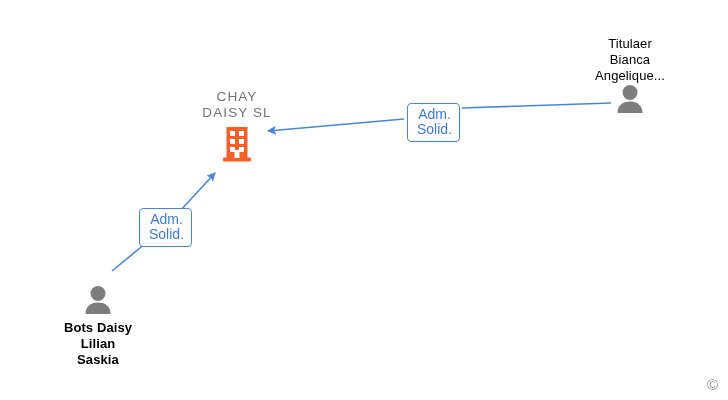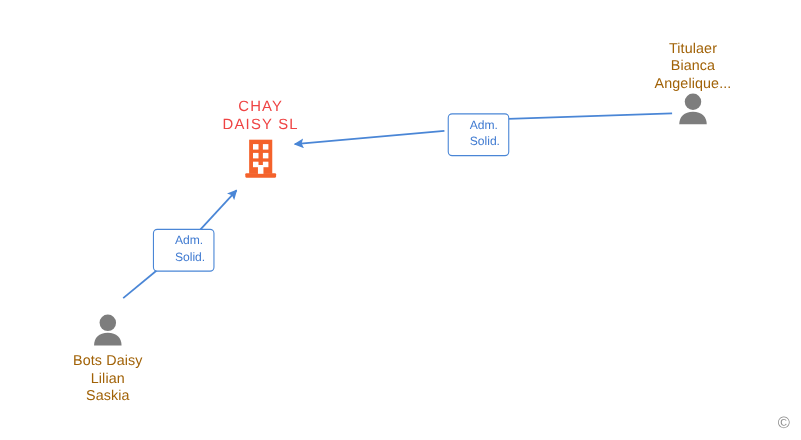--- a/index.html
+++ b/index.html
@@ -27,53 +27,53 @@
   
   .node {
     position: absolute;
     display: flex;
     flex-direction: column;
     align-items: center;
     width: 150px;
     margin-left: -75px;
   }
   .node-label {
-    color: #a16207;
+    color: #000000;
     font-size: 13px;
     line-height: 16px;
     text-align: center;
     white-space: pre-line;
     letter-spacing: 0.1px;
   }
   .node-label.company {
-    color: #ef4444;
+    color: #737373;
     font-size: 13.5px;
     line-height: 16px;
     letter-spacing: 1.1px;
     font-weight: normal;
   }
   .node-icon {
     display: block;
   }
   .node.company-node .node-label { margin-bottom: 4px; }
   .node.person-node .node-label { margin-top: 5px; }
 
   
   .edge-label {
     position: absolute;
     box-sizing: border-box;
     background: #ffffff;
     border: 1px solid #4a86d6;
     border-radius: 4px;
     color: #3f7ad1;
-    font-size: 11px;
+    font-size: 14px;
     line-height: 15px;
-    padding: 3px 7px 4px 19px;
+    padding: 3px 7px 4px 9px;
     white-space: pre-line;
-    text-align: left;
+    text-align: center;
   }
 
   
   #watermark {
     position: absolute;
     right: 10px;
     bottom: 8px;
     display: flex;
     align-items: center;
     gap: 5px;
@@ -143,21 +143,21 @@
   <div class="node person-node" style="left:630px; top:31px;">
     <div class="node-label">Titulaer
 Bianca
 Angelique...</div>
     <svg class="node-icon" width="32" height="30" viewBox="0 0 32 30" xmlns="http://www.w3.org/2000/svg">
       <circle cx="16" cy="8.5" r="7.5" fill="#7d7d7d"></circle>
       <path d="M16,17.5 C24,17.5 28.5,22 28.5,29 L3.5,29 C3.5,22 8,17.5 16,17.5 Z" fill="#7d7d7d"></path>
     </svg>
   </div>
 
-  <div class="node person-node" style="left:98px; top:285px;">
+  <div class="node person-node" style="left:98px; top:285px;font-weight:bold;">
     <svg class="node-icon" width="32" height="30" viewBox="0 0 32 30" xmlns="http://www.w3.org/2000/svg">
       <circle cx="16" cy="8.5" r="7.5" fill="#7d7d7d"></circle>
       <path d="M16,17.5 C24,17.5 28.5,22 28.5,29 L3.5,29 C3.5,22 8,17.5 16,17.5 Z" fill="#7d7d7d"></path>
     </svg>
     <div class="node-label">Bots Daisy
 Lilian
 Saskia</div>
   </div>
 
   <div class="edge-label" style="left:407px; top:103px;">Adm.

